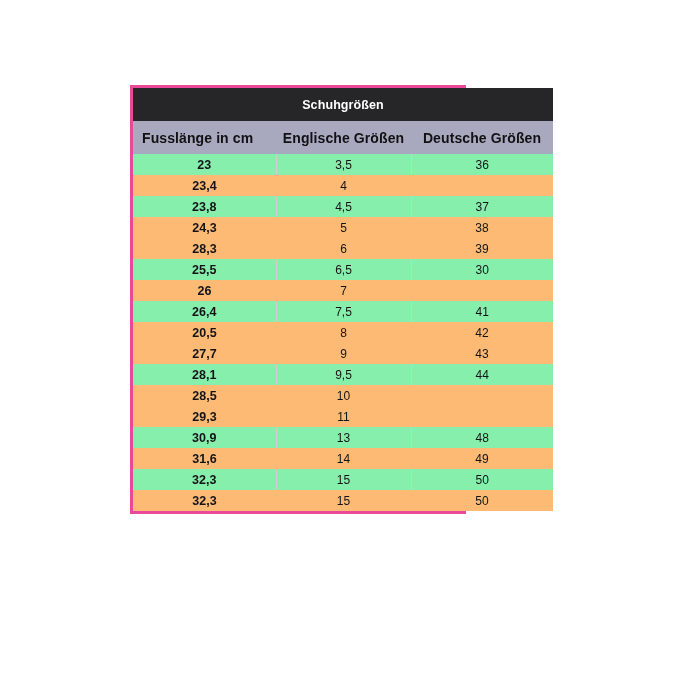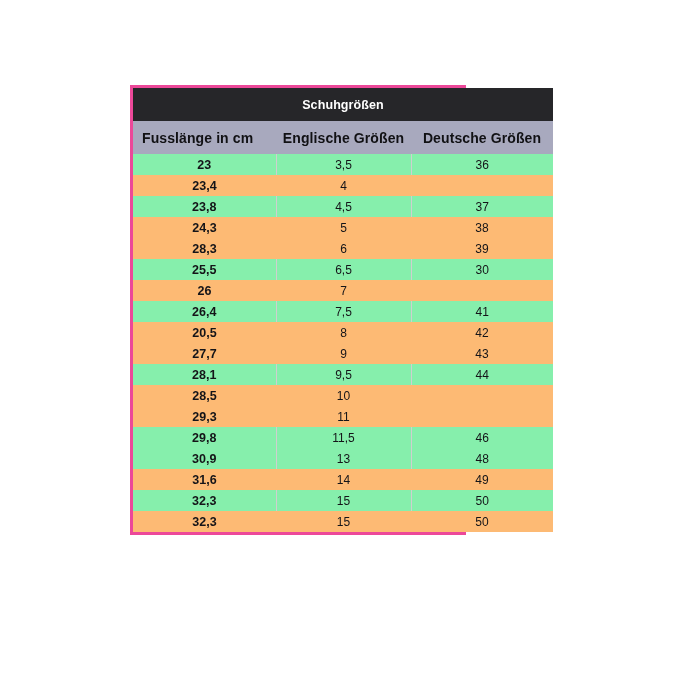--- a/index.html
+++ b/index.html
@@ -170,25 +170,20 @@
           <td class="col-1">28,5</td>
           <td class="col-2">10</td>
           <td class="col-3"></td>
         </tr>
         <tr class="data-row row-shaded">
           <td class="col-1">29,3</td>
           <td class="col-2">11</td>
           <td class="col-3"></td>
         </tr>
         <tr class="data-row row-white">
-          <td class="col-1">29,8</td>
-          <td class="col-2">11,5</td>
-          <td class="col-3">46</td>
-        </tr>
-        <tr class="data-row row-white">
           <td class="col-1">30,9</td>
           <td class="col-2">13</td>
           <td class="col-3">48</td>
         </tr>
         <tr class="data-row row-shaded">
           <td class="col-1">31,6</td>
           <td class="col-2">14</td>
           <td class="col-3">49</td>
         </tr>
         <tr class="data-row row-white">

